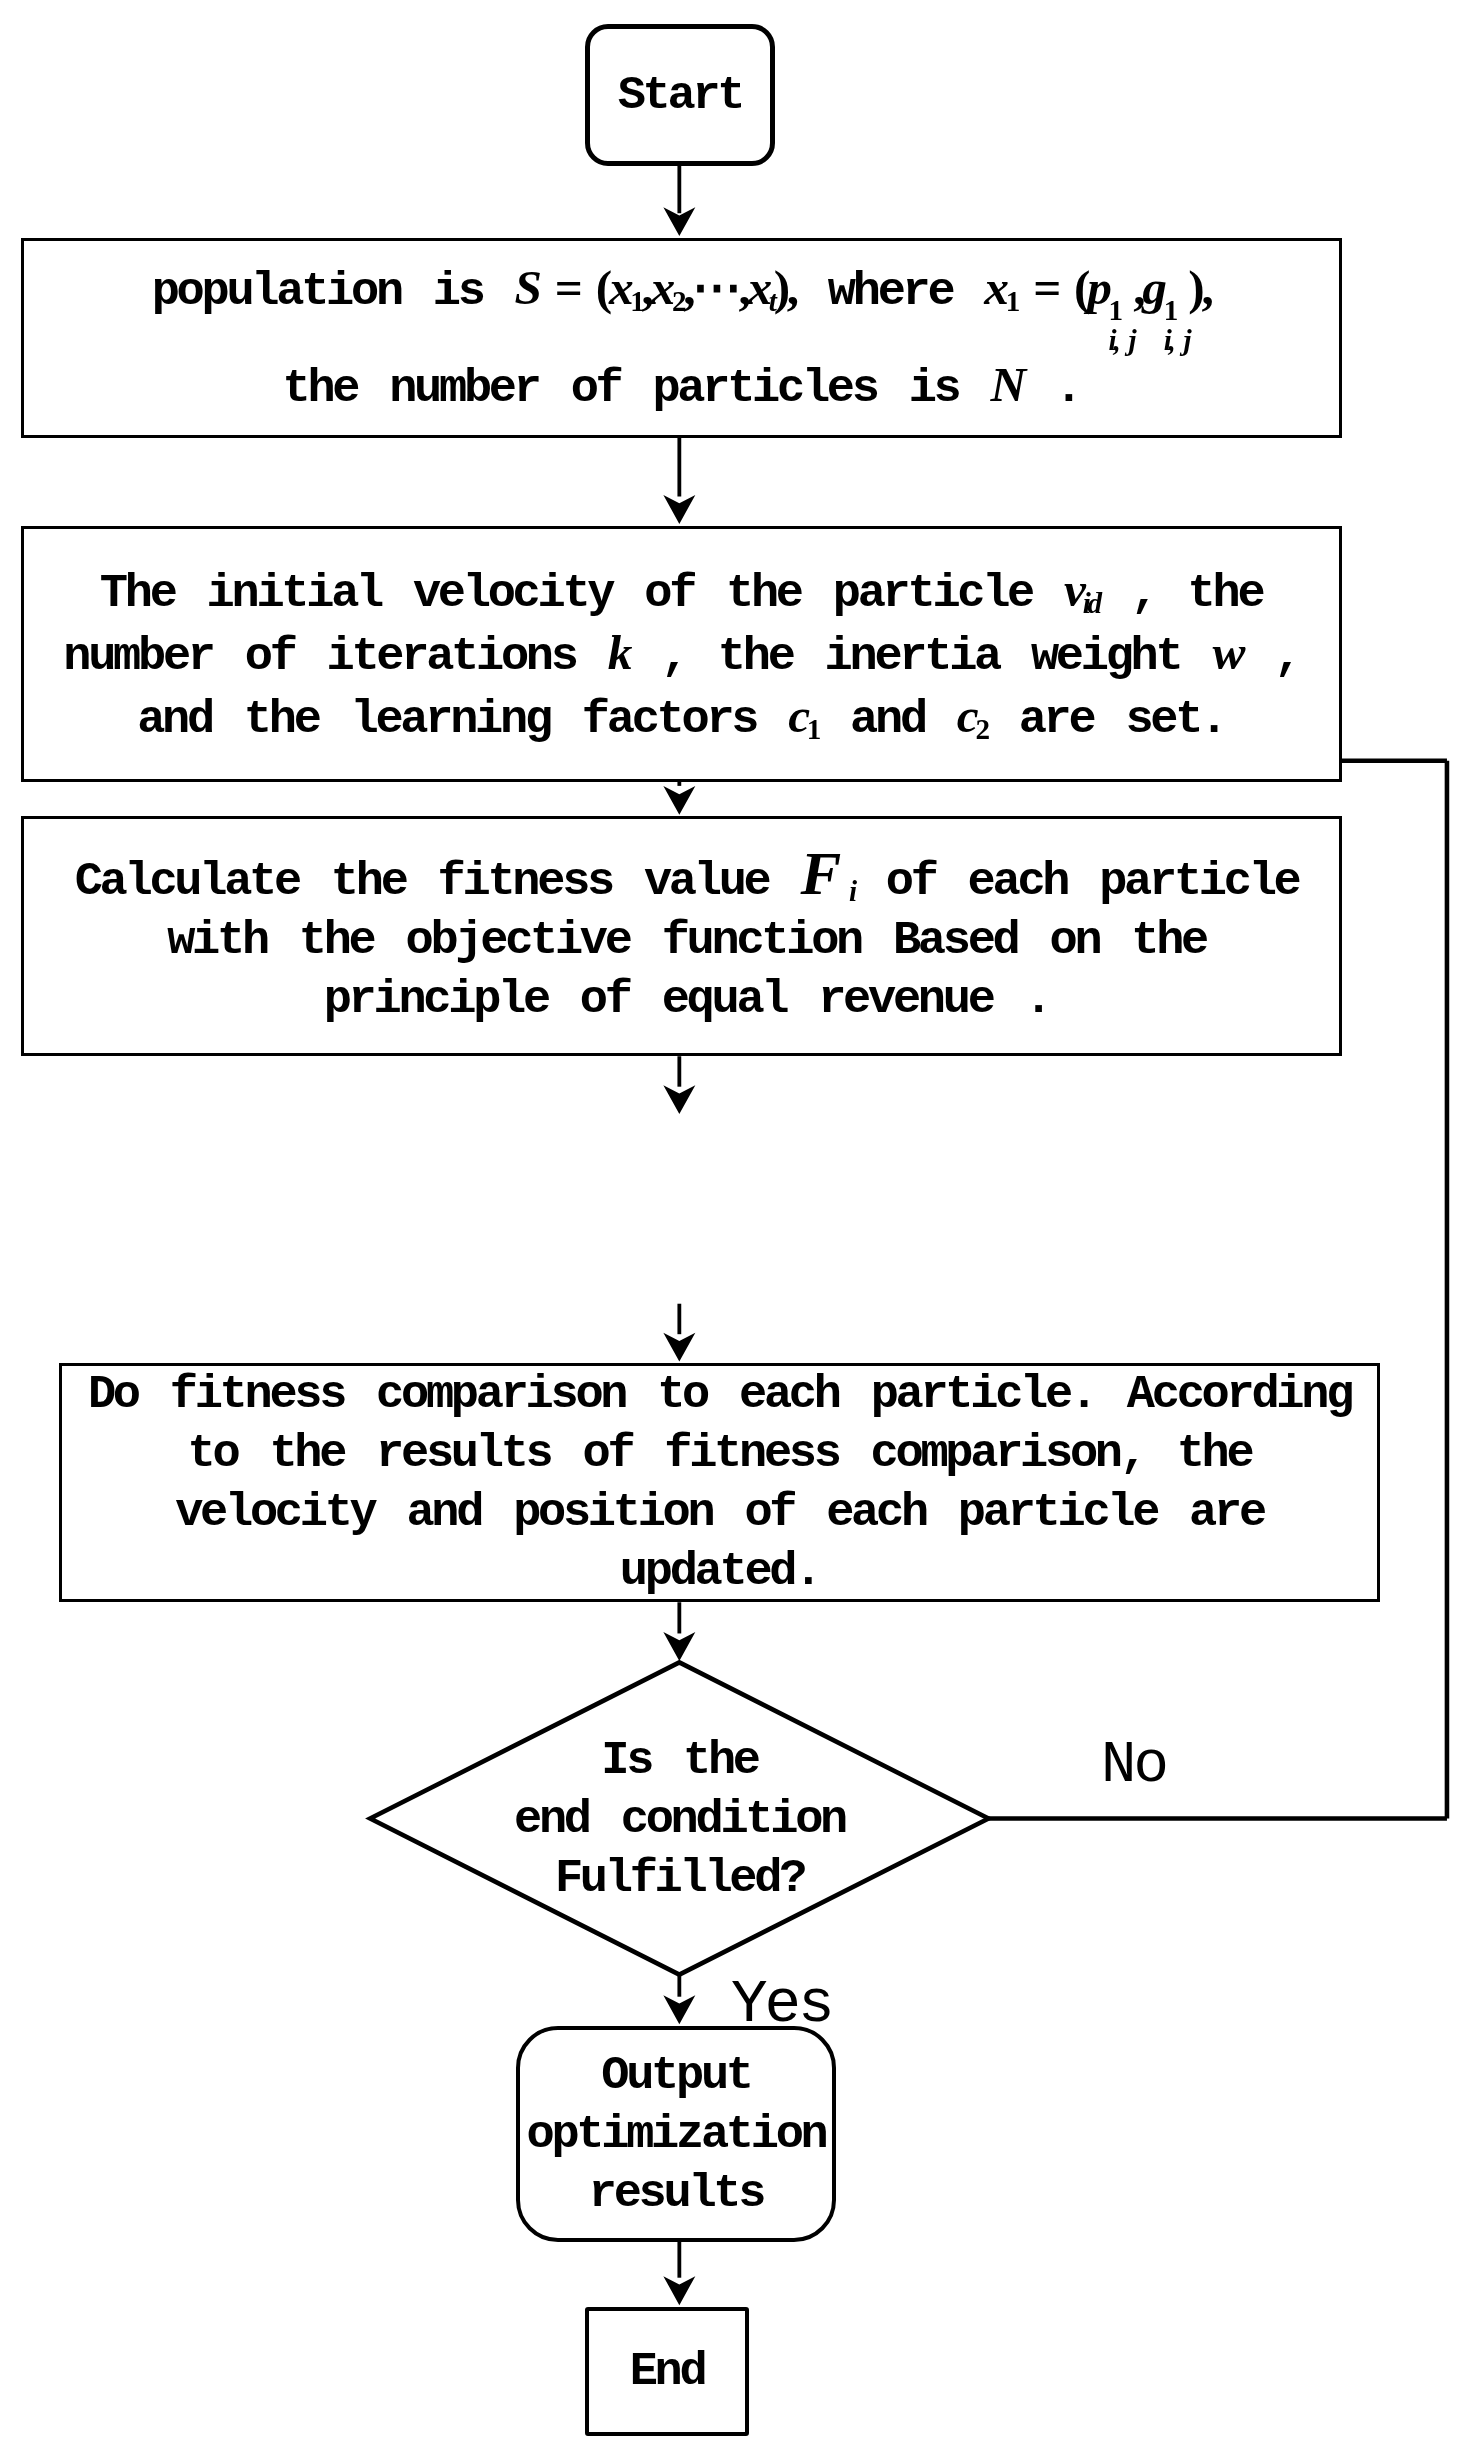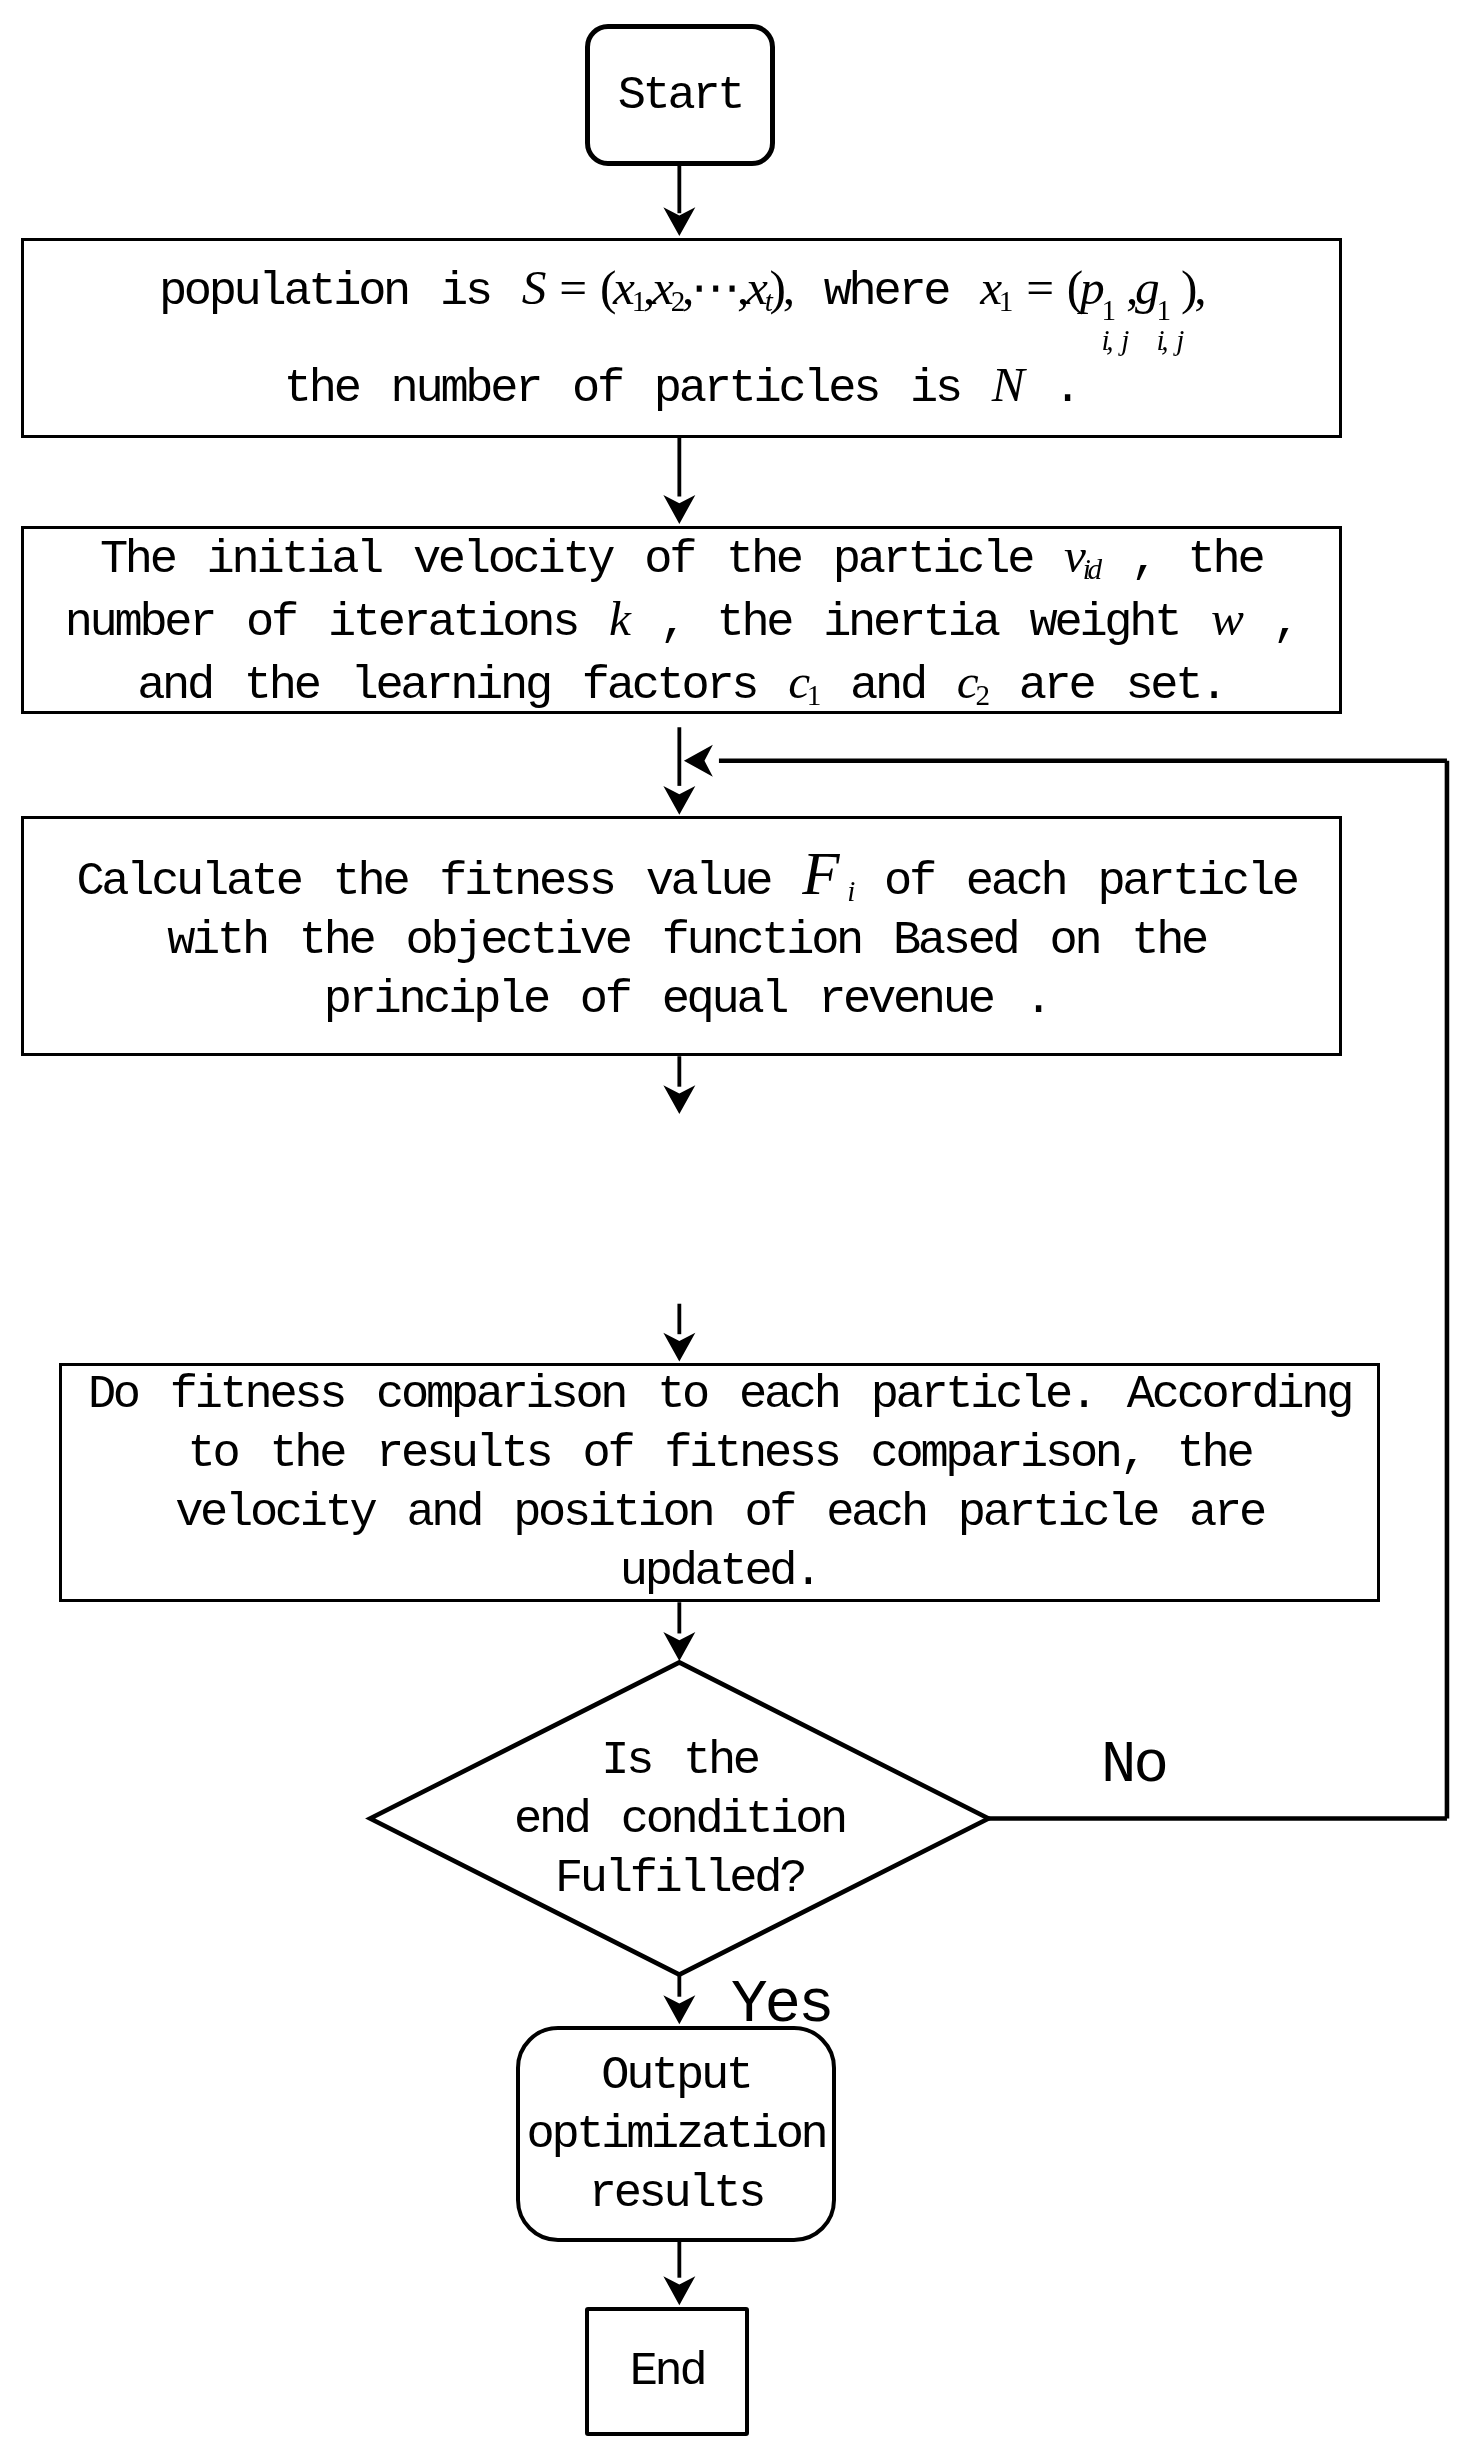--- a/index.html
+++ b/index.html
@@ -12,20 +12,21 @@
   }
   .wires { position:absolute; left:0; top:0; width:1479px; height:2462px; }
 
   .node {
     position:absolute;
     display:flex; flex-direction:column;
     align-items:center; justify-content:center;
     text-align:center;
     box-sizing:border-box;
     background:#ffffff;
+    font-weight:bold;
   }
   .rect     { border:3.8px solid #000; }
   .terminal { border:5.3px solid #000; border-radius:23px; }
   .rounded  { border:4.6px solid #000; border-radius:42px; }
   .naked    { background:transparent; }
 
   .body-text { font-size:47px; line-height:59px; letter-spacing:-0.07em; word-spacing:0.15em; }
   .big-text  { font-size:47px; letter-spacing:-0.07em; }
 
   .label {
@@ -98,21 +99,21 @@
             <span class="ss-top">1</span>
             <span class="ss-bot">i, j</span>
           </span><span class="mr">,</span><span class="mi">g</span><span class="supsub">
             <span class="ss-top">1</span>
             <span class="ss-bot">i, j</span>
           </span><span class="mr">),</span></div>
         <div class="tline"><span>the number of particles is </span><span class="mi">N</span><span> .</span></div>
       </div>
   </div>
 
-  <div class="node rect body-text" style="left:20.6px; top:526px; width:1321px; height:188px;">
+  <div class="node rect body-text" style="left:20.6px; top:526px; width:1321px; height:256px;">
     <div>
         <div class="tline"><span>The initial velocity of the particle </span><span class="mi">v</span><sub class="mi">id</sub><span> , the</span></div>
         <div class="tline"><span>number of iterations </span><span class="mi">k</span><span> , the inertia weight </span><span class="mi">w</span><span> ,</span></div>
         <div class="tline"><span>and the learning factors </span><span class="mi">c</span><sub class="mr">1</sub><span> and </span><span class="mi">c</span><sub class="mr">2</sub><span> are set.</span></div>
       </div>
   </div>
 
   <div class="node rect body-text" style="left:20.6px; top:816px; width:1321px; height:240px;padding-left:11px;">
     <div>
         <div class="tline"><span>Calculate the fitness value </span><span class="mI">F</span><sub class="mi"> i</sub><span> of each particle</span></div>

